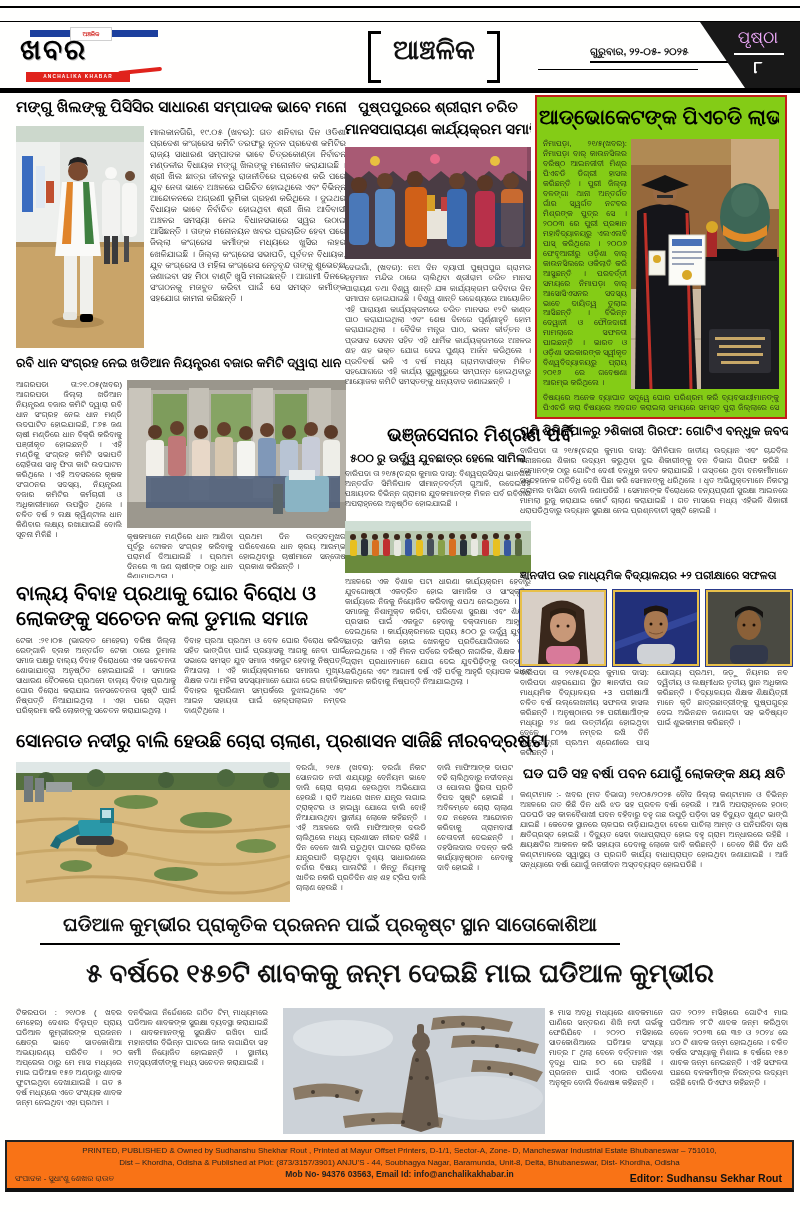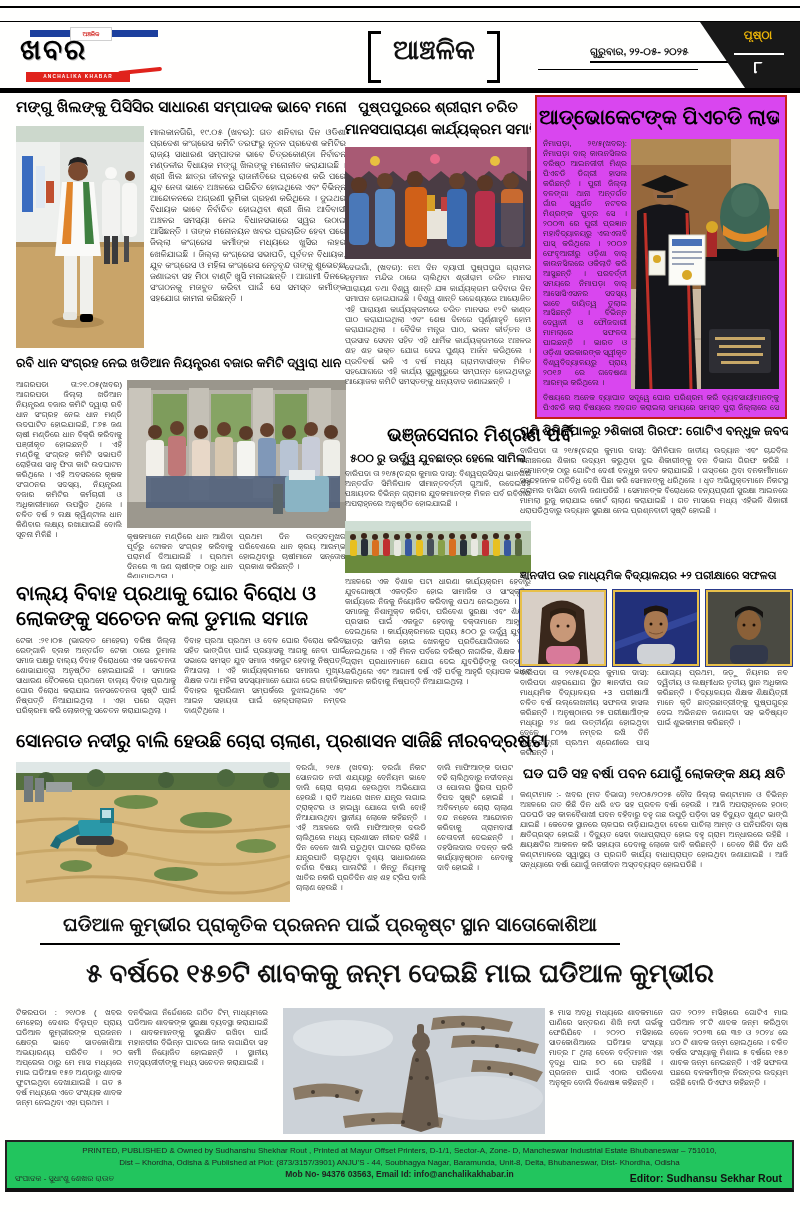--- a/index.html
+++ b/index.html
@@ -26,33 +26,33 @@
   .logo-swoosh{position:absolute;left:100px;top:44px;width:44px;height:4px;background:#e0231c;
     border-radius:2px;transform:rotate(-6deg);}
   .bracket{position:absolute;top:0;width:10px;height:46px;}
   .bracket.l{left:0;border-left:3px solid #000;border-top:3px solid #000;border-bottom:3px solid #000;}
   .bracket.r{right:0;border-right:3px solid #000;border-top:3px solid #000;border-bottom:3px solid #000;}
   .section-title{position:absolute;left:12px;top:4px;right:12px;text-align:center;font-size:27px;
     font-weight:bold;white-space:nowrap;overflow:hidden;}
   .date-txt{font-size:10.5px;font-weight:bold;border-bottom:2px solid #000;padding-bottom:3px;
     white-space:nowrap;overflow:hidden;}
   .pagebox{background:#181818;clip-path:polygon(0 0,100% 0,100% 100%,45% 100%);}
-  .pagebox .plabel{position:absolute;right:12px;top:6px;width:60px;text-align:center;color:#eab308;
-    font-size:12px;font-weight:bold;overflow:hidden;white-space:nowrap;}
+  .pagebox .plabel{position:absolute;right:12px;top:6px;width:60px;text-align:center;color:#f0abfc;
+    font-size:17px;font-weight:normal;overflow:hidden;white-space:nowrap;}
   .pagebox .pline{position:absolute;right:16px;top:31px;width:50px;height:2px;background:#fff;}
   .pagebox .pnum{position:absolute;right:12px;top:36px;width:60px;text-align:center;color:#fff;
     font-size:17px;font-weight:bold;}
-  .redbox{border:2.5px solid #c41f1b;background:#d946ef;}
+  .redbox{border:2.5px solid #c41f1b;background:#84cc16;}
   .photo{overflow:hidden;background:#ddd;}
   .photo svg{display:block;}
   .stu-frame{border:2px solid #e8c04a;outline:1.5px solid #2a3a8a;background:#888;}
   .kicker{font-size:19px;font-weight:bold;text-align:center;white-space:nowrap;overflow:hidden;
     padding-bottom:7px;border-bottom:2.5px solid #000;}
   .banner-hl{font-size:26px;font-weight:bold;text-align:center;white-space:nowrap;overflow:hidden;}
-  .footer-box{border:2px solid #222;border-bottom:4px solid #111;background:#22c55e;}
+  .footer-box{border:2px solid #222;border-bottom:4px solid #111;background:#f97316;}
   .foot-line{text-align:center;font-size:8px;line-height:1.45;color:#222;white-space:nowrap;overflow:hidden;}
   .foot-line.b{font-weight:bold;font-size:8.5px;}
   .foot-ed-od{position:absolute;left:8px;bottom:4px;font-size:8px;color:#222;}
   .foot-ed-en{position:absolute;right:10px;bottom:4px;font-size:10.5px;font-weight:bold;color:#111;}
 </style>
 </head>
 <body>
 
 <div class="page">
 

